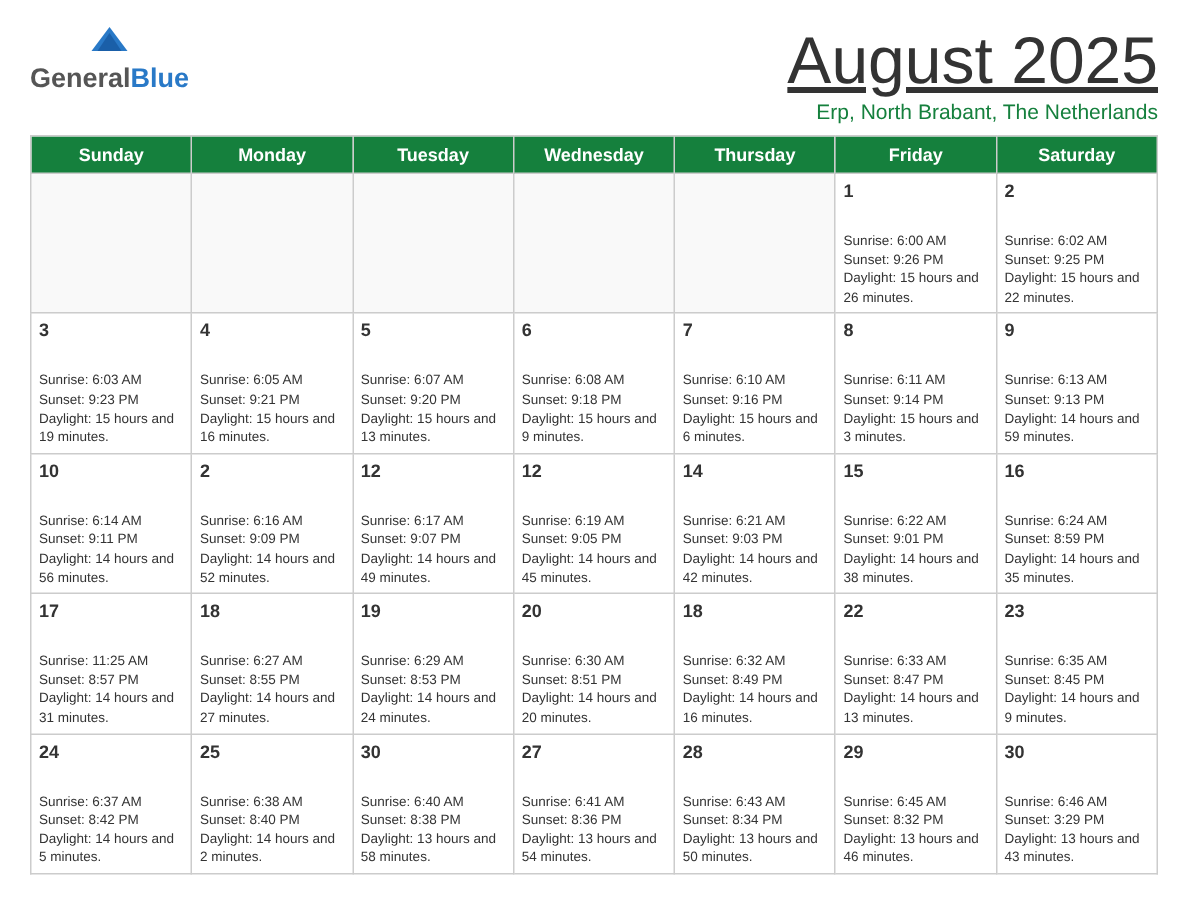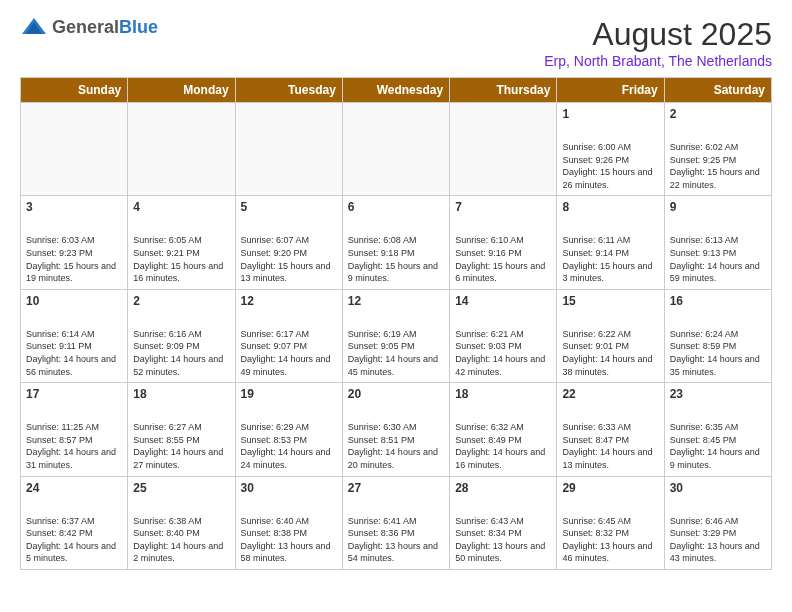--- a/index.html
+++ b/index.html
@@ -17,49 +17,51 @@
     .header {
       display: flex;
       justify-content: space-between;
       align-items: flex-start;
       margin-bottom: 8px;
     }
     .logo {
       display: flex;
       align-items: center;
       gap: 4px;
+      flex-direction: column;
     }
     .logo-icon {
       width: 28px;
       height: 22px;
     }
     .title-block {
       text-align: right;
     }
     .month-year {
-      font-size: 32px;
+      font-size: 44px;
       color: #333;
       font-weight: normal;
+      text-decoration: underline;
     }
     .location {
       font-size: 14px;
-      color: #6d28d9;
+      color: #15803d;
     }
     .calendar {
       width: 100%;
       border-collapse: collapse;
       border: 1px solid #ccc;
     }
     .calendar th {
-      background: #a16207;
+      background: #15803d;
       color: #fff;
       font-size: 12px;
       font-weight: bold;
       padding: 5px 6px;
-      text-align: right;
+      text-align: center;
       border: 1px solid #ccc;
     }
     .calendar td {
       width: 14.28%;
       vertical-align: top;
       border: 1px solid #ccc;
       padding: 4px 5px;
       font-size: 9.5px;
       color: #333;
       min-height: 70px;

